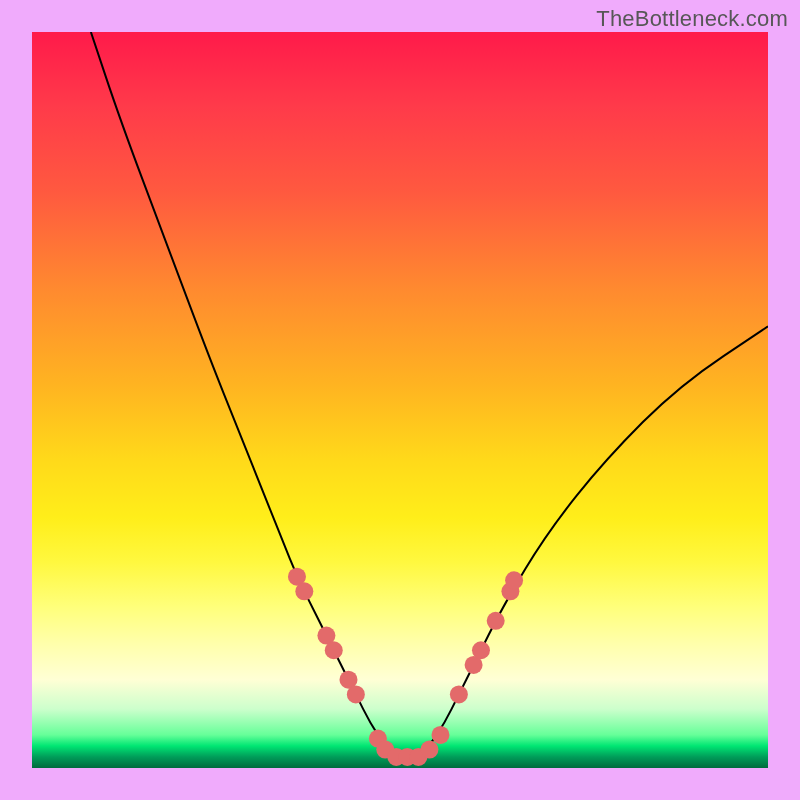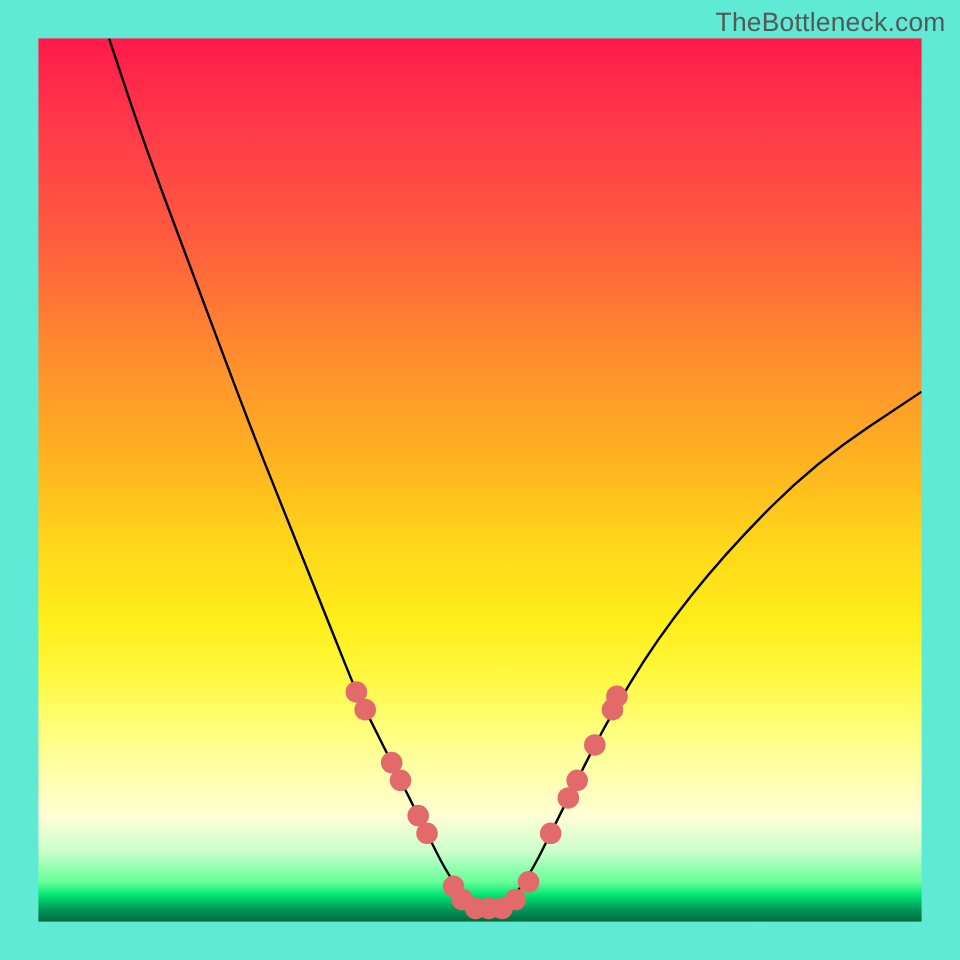--- a/index.html
+++ b/index.html
@@ -10,21 +10,21 @@
     background: #000;
     overflow: hidden;
     font-family: Arial, Helvetica, sans-serif;
   }
   .frame {
     position: absolute;
     top: 0;
     left: 0;
     width: 800px;
     height: 800px;
-    background: #5eead4;
+    background: #f0abfc;
   }
   .plot-area {
     position: absolute;
     top: 32px;
     left: 32px;
     width: 736px;
     height: 736px;
     
     background: linear-gradient(to bottom,
       #ff1a4a 0%,

